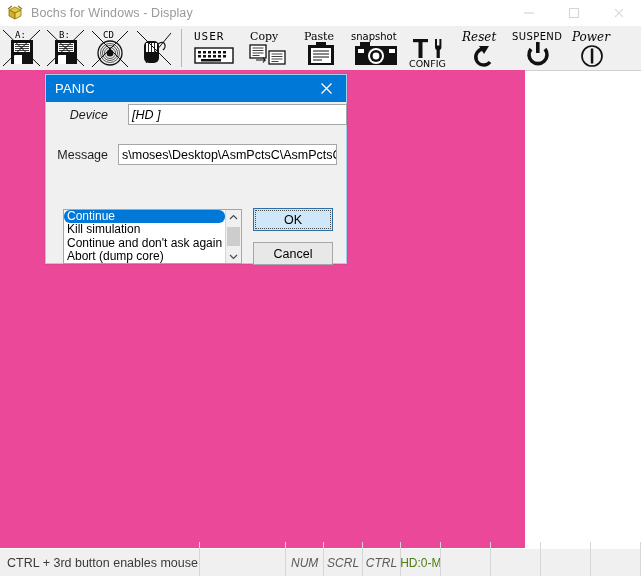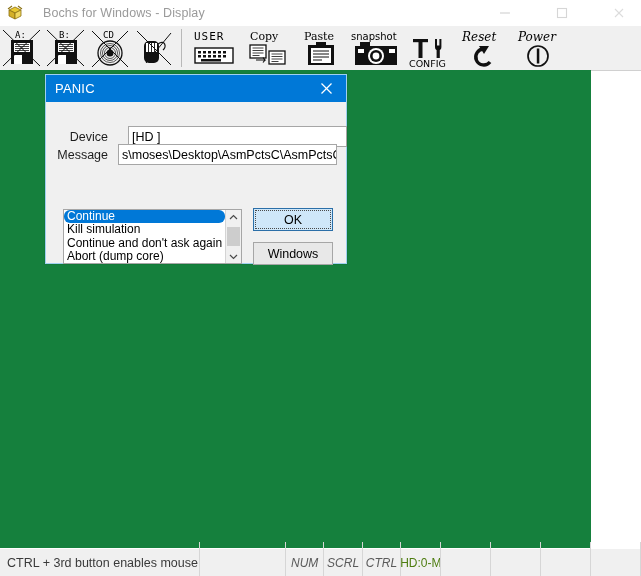--- a/index.html
+++ b/index.html
@@ -9,21 +9,21 @@
     background:#ffffff;
     font-family:"Liberation Sans", sans-serif;
     -webkit-font-smoothing:none;
   }
   #app{position:relative;width:641px;height:576px;background:#ffffff;}
 
   
   .titlebar{
     position:absolute;left:0;top:0;width:641px;height:26px;
     background:#ffffff;border-bottom:1px solid #e8e8e8;
-    display:flex;align-items:center;gap:12px;
+    display:flex;align-items:center;
   }
   .tb-icon{width:18px;height:18px;margin-left:6px;margin-right:7px;flex:0 0 auto;position:relative;}
   .tb-title{
     font-size:12.5px;color:#9a9a9a;letter-spacing:.1px;white-space:nowrap;
   }
   .tb-spacer{flex:1 1 auto;}
   .tb-btn{
     width:45px;height:25px;display:flex;align-items:center;justify-content:center;
     color:#cfcfcf;font-size:12px;flex:0 0 auto;
   }
@@ -42,21 +42,21 @@
     position:relative;
   }
   .tool svg{display:block;}
   .tbsep{
     width:1px;height:38px;margin:3px 5px 0 5px;background:#b8b8b8;flex:0 0 auto;
   }
   .tool-wide{width:54px;}
 
   
   .display{
-    position:absolute;left:0;top:70px;width:591px;height:478px;background:#15803d;
+    position:absolute;left:0;top:70px;width:525px;height:478px;background:#ec4899;
   }
 
   
   .statusbar{
     position:absolute;left:0;top:548px;width:641px;height:28px;
     background:#f0f0f0;border-top:1px solid #ffffff;
     display:flex;align-items:center;
   }
   .st-cell{
     height:42px;display:flex;align-items:center;
@@ -293,20 +293,27 @@
     </div>
 
     <div class="tool tool-wide">
       <svg width="52" height="42" viewBox="0 0 52 42">
         <text x="4" y="14" font-family="DejaVu Serif, serif" font-style="italic" font-size="12" fill="#000">Reset</text>
         <path d="M26,22 a8,8 0 1 0 6,13" fill="none" stroke="#111" stroke-width="3.4" stroke-linecap="butt"></path>
         <polygon points="21,19 31,19 26,27" fill="#111"></polygon>
       </svg>
     </div>
 
+    <div class="tool tool-wide">
+      <svg width="56" height="42" viewBox="0 0 56 42">
+        <text x="2" y="13" font-family="DejaVu Sans, sans-serif" font-size="10" fill="#000" letter-spacing=".4">SUSPEND</text>
+        <path d="M21,22 a9,9 0 1 0 14,0" fill="none" stroke="#111" stroke-width="3.6"></path>
+        <rect x="26" y="15" width="3.6" height="11" fill="#111"></rect>
+      </svg>
+    </div>
 
     <div class="tool tool-wide">
       <svg width="52" height="42" viewBox="0 0 52 42">
         <text x="6" y="14" font-family="DejaVu Serif, serif" font-style="italic" font-size="12" fill="#000">Power</text>
         <circle cx="26" cy="29" r="10" fill="none" stroke="#111" stroke-width="1.7"></circle>
         <rect x="24.8" y="21.5" width="2.5" height="15" fill="#111"></rect>
       </svg>
     </div>
 
   </div>
@@ -320,21 +327,21 @@
         <span class="dlg-close">
           <svg width="13" height="13" viewBox="0 0 13 13">
             <line x1="1.5" y1="1.5" x2="11.5" y2="11.5" stroke="#ffffff" stroke-width="1.3"></line>
             <line x1="11.5" y1="1.5" x2="1.5" y2="11.5" stroke="#ffffff" stroke-width="1.3"></line>
           </svg>
         </span>
       </div>
 
       <div class="dlg-body">
 
-        <div class="fld-row" style="left:0px;top:24px;">
+        <div class="fld-row" style="left:0px;top:2px;font-style:italic;">
           <span class="fld-label">Device</span>
           <span class="fld-input" id="device-field">[HD   ]</span>
         </div>
 
         <div class="fld-row" style="left:0px;top:42px;">
           <span class="fld-label">Message</span>
           <span class="fld-input" id="message-field">s\moses\Desktop\AsmPctsC\AsmPctsC.vhd'</span>
         </div>
 
         <div class="listbox">
@@ -360,21 +367,21 @@
             </div>
           </div>
         </div>
 
         <div class="dbtn" id="ok-button">
           <span>OK</span>
           <span class="focusring"></span>
         </div>
 
         <div class="dbtn" id="cancel-button">
-          <span>Windows</span>
+          <span>Cancel</span>
         </div>
 
       </div>
     </div>
   </div>
 
   <div class="statusbar">
     <div class="st-cell st-msg">CTRL + 3rd button enables mouse</div>
     <div class="st-cell st-blank1"></div>
     <div class="st-cell st-ind">NUM</div>

